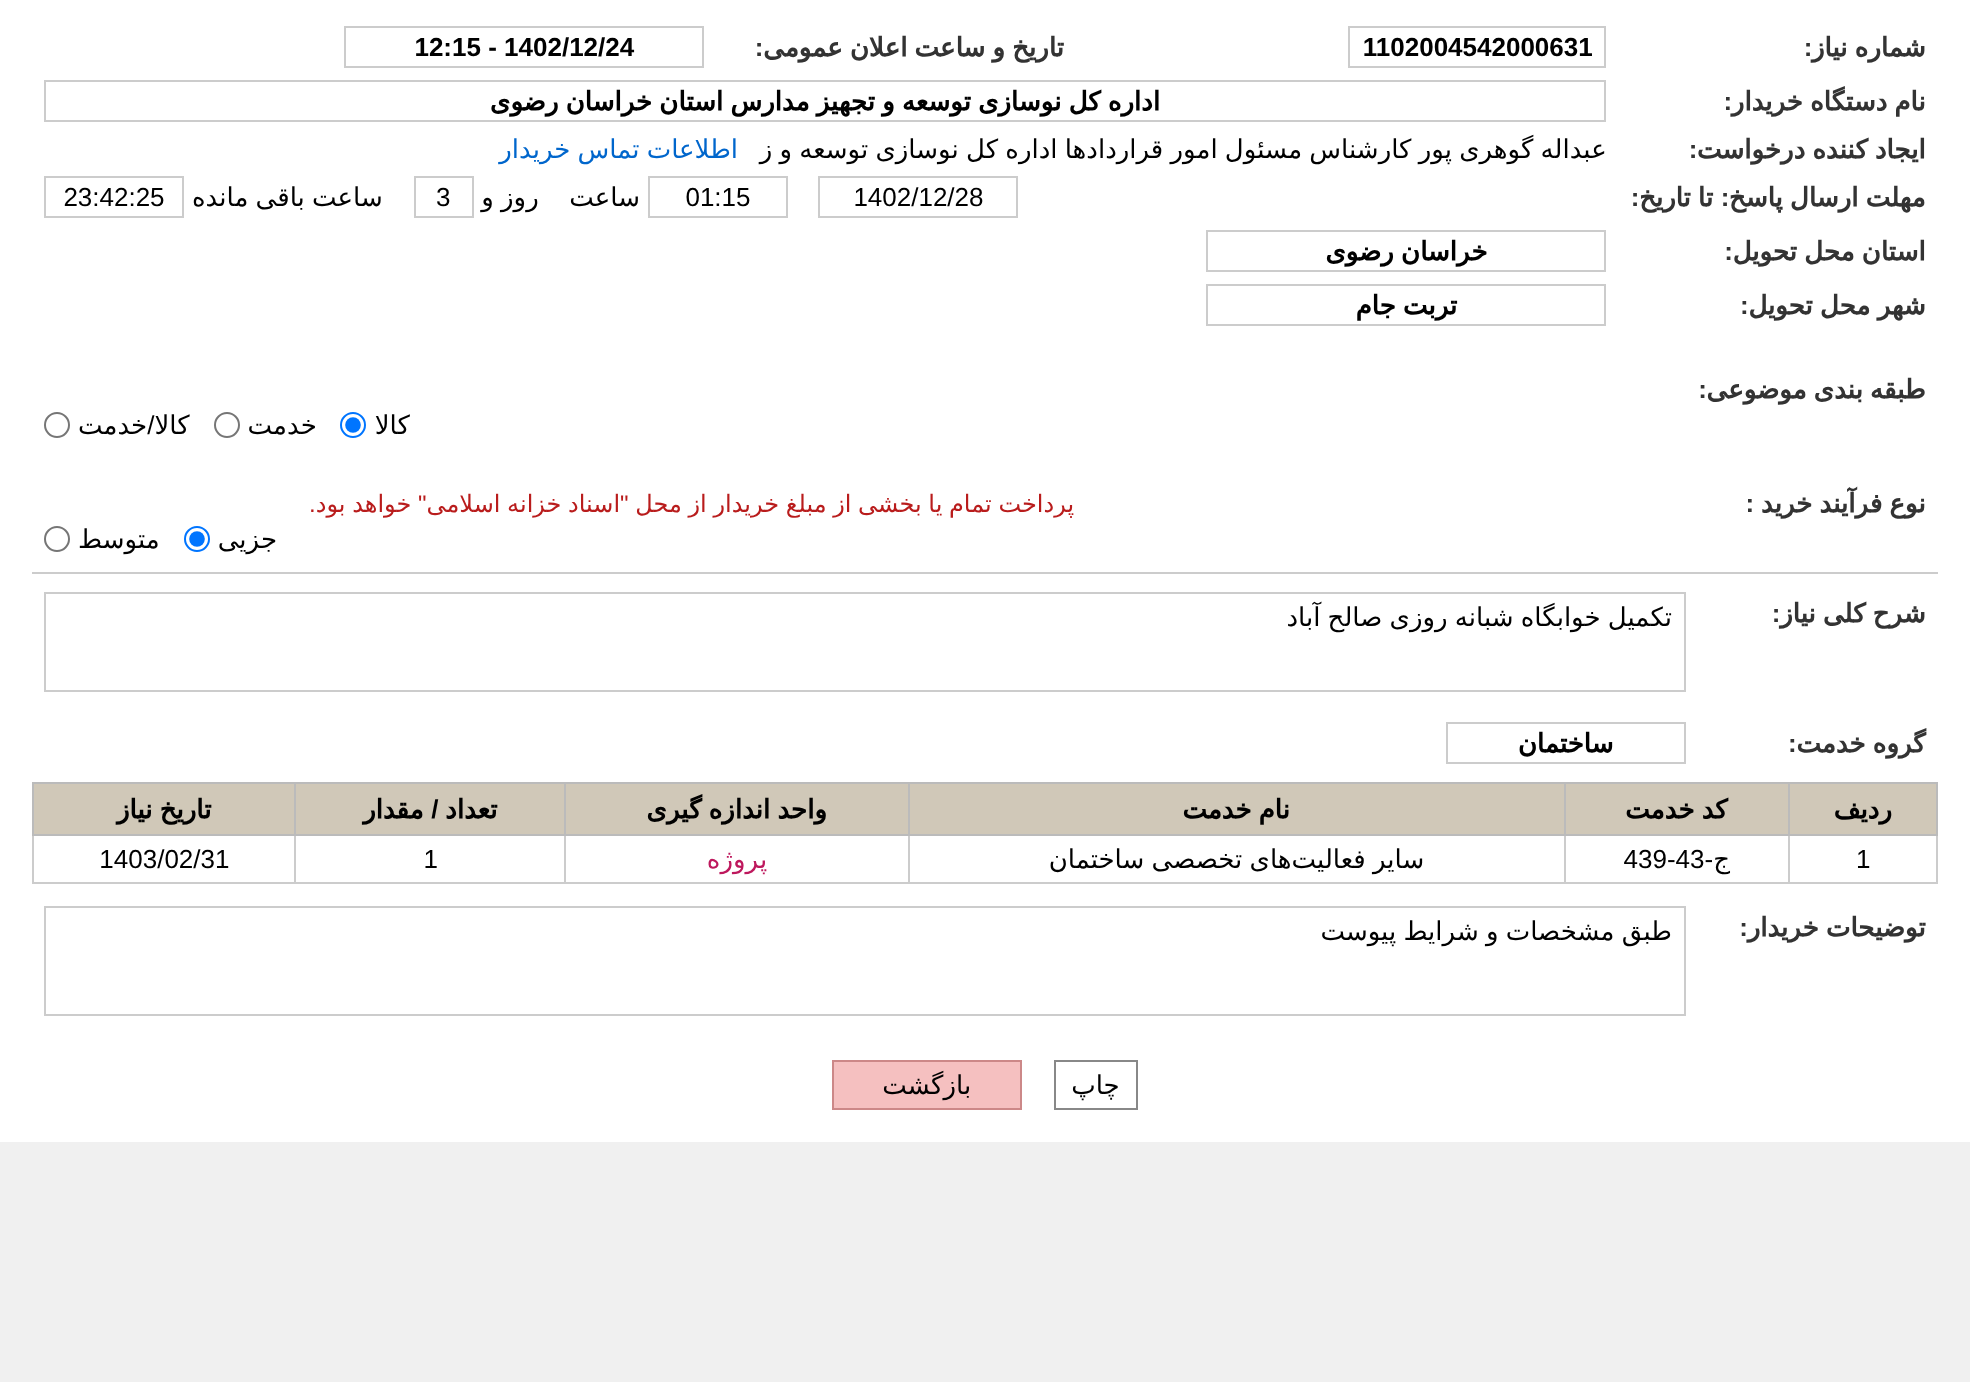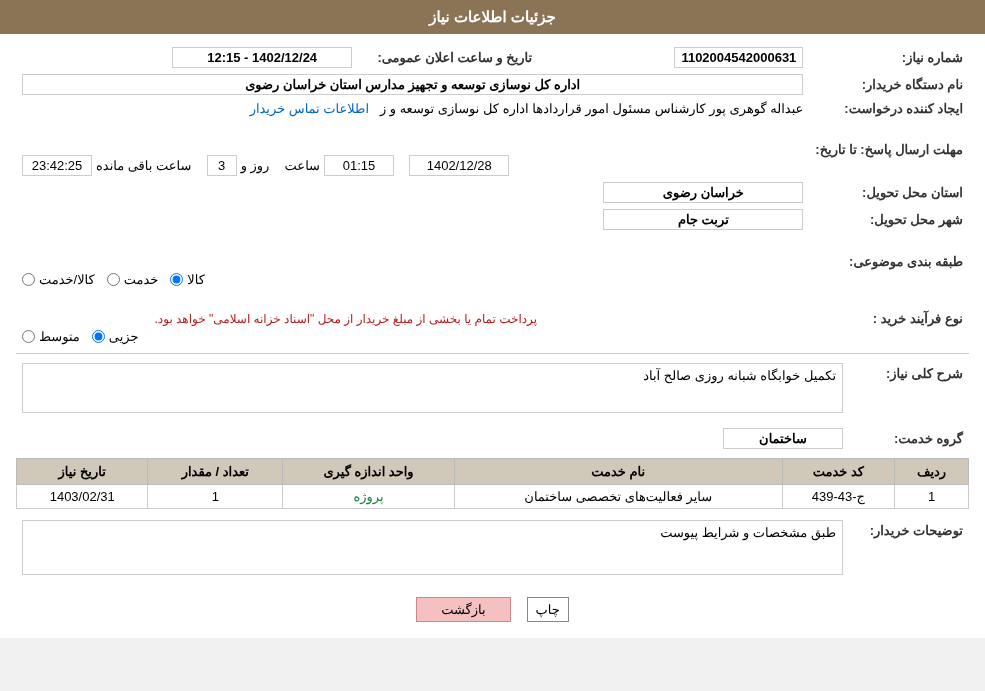--- a/index.html
+++ b/index.html
@@ -64,21 +64,20 @@
       font-weight: bold;
       font-size: 14px;
       margin: 8px 0 4px;
       border: 1px solid #ccc;
     }
     .date-row {
       display: flex;
       align-items: center;
       gap: 4px;
       flex-direction: row-reverse;
-      margin-top: 33px;
     }
     .small-box {
       border: 1px solid #ccc;
       padding: 2px 8px;
       background: #fff;
       text-align: center;
       min-width: 70px;
     }
     .radio-group {
       display: flex;
@@ -115,21 +114,21 @@
       text-align: center;
       font-size: 13px;
     }
     .services-table td {
       border: 1px solid #ccc;
       padding: 4px 8px;
       text-align: center;
       font-size: 13px;
     }
     .services-table td.blue-link-cell {
-      color: #15803d;
+      color: #be185d;
     }
     .bottom-buttons {
       display: flex;
       justify-content: center;
       gap: 16px;
       margin-top: 16px;
     }
     .btn-print {
       background: #fff;
       border: 1px solid #888;
@@ -151,23 +150,20 @@
       border: none;
       border-top: 1px solid #ccc;
       margin: 6px 0;
     }
   </style>
 </head>
 <body>
 
 <div class="page-wrapper">
 
-  <div class="header-bar">
-    <span>جزئیات اطلاعات نیاز</span>
-  </div>
 
   <div class="content">
 
     <table class="info-table">
       <tbody>
           <tr>
         <td class="label-cell">شماره نیاز:</td>
         <td class="value-cell">
           <span class="value-box">1102004542000631</span>
         </td>

